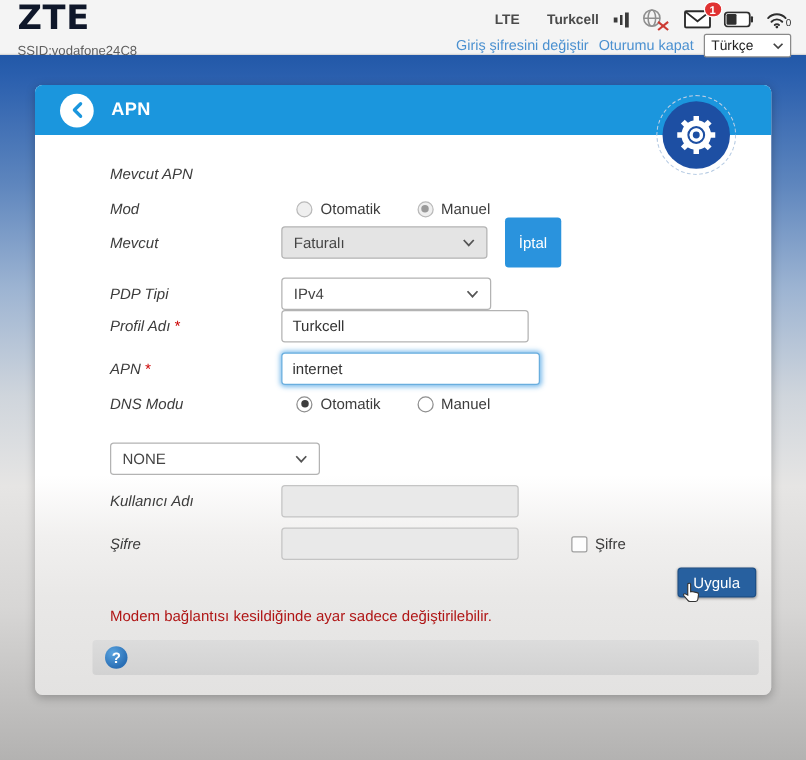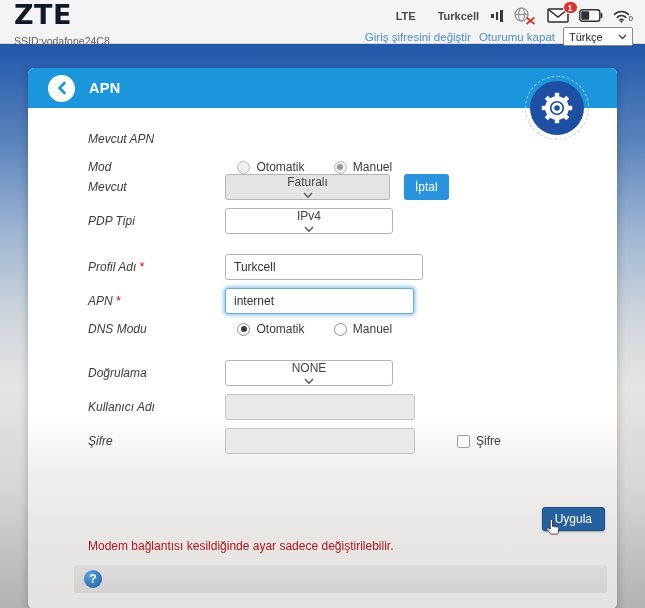--- a/index.html
+++ b/index.html
@@ -55,54 +55,53 @@
   }
   .gear-circle{
     width:54px; height:54px; border-radius:50%; background:#1d4fa3;
     display:flex; align-items:center; justify-content:center;
   }
   
   .card-body{ padding:24px 30px 0 60px; }
   .row{ display:flex; align-items:center; }
   .row .lbl{ width:137px; flex:none; font-size:12px; color:#3c3c3c;font-style:italic; }
   .req{ color:#c00; margin-left:3px; }
-  .mb14{margin-bottom:14px}.mb16{}.mb8{margin-bottom:8px}.mb20{margin-bottom:20px}.mb12{margin-bottom:24px}
+  .mb14{margin-bottom:14px}.mb16{}.mb8{margin-bottom:8px}.mb20{}.mb12{margin-bottom:24px}
   .opt{ display:flex; align-items:center; gap:6px; width:92px; font-size:12px; color:#3c3c3c; cursor:pointer;justify-content:center;}
   .radio{ width:13px; height:13px; border:1px solid #8f8f8f; border-radius:50%; background:#fff; flex:none; position:relative;}
   .radio.checked::after{ content:""; position:absolute; left:2.5px; top:2.5px; width:6px; height:6px; border-radius:50%; background:#3d3d3d;}
   .radio.gray{ border-color:#b9b9b9; background:#efefef;}
   .radio.gray.checked::after{ background:#9a9a9a;}
   .selectbox{
     height:26px; border:1px solid #b3b3b3; border-radius:3px; background:#fff;
     display:flex; align-items:center; justify-content:space-between;
-    padding:0 9px; font-size:12px; color:#444; cursor:pointer;flex-direction:column;
+    padding:0 9px; font-size:12px; color:#444; cursor:pointer;
   }
   .selectbox.gray{ background:#e4e4e4; }
   .w207{width:168px}.w165{width:165px}
   .txt{
-    height:26px; width:189px; border:1px solid #b3b3b3; border-radius:3px;
+    height:26px; width:207px; border:1px solid #b3b3b3; border-radius:3px;
     padding:0 8px; font-size:12px; color:#333; font-family:"Liberation Sans", sans-serif; background:#fff;
   }
   .txt.narrow{ width:198px; }
   .txt.focus{ border:1px solid #6aaede; box-shadow:0 0 4px 1px rgba(90,170,230,.8); outline:none;}
   .txt.disabled{ background:#e9e9e9; border-color:#c4c4c4; }
   .txt.dis-narrow{ width:190px; }
   .chk{ width:13px; height:13px; border:1px solid #9f9f9f; background:#fdfdfd; border-radius:2px; flex:none; cursor:pointer;}
   .chk-wrap{ display:flex; align-items:center; gap:6px; margin-left:42px; font-size:12px; color:#3c3c3c;}
   .btn-iptal{
     margin-left:14px; background:#2a93dd; color:#fff; border:none; border-radius:3px;
-    height:26px; padding:0 11px; font-size:12px; cursor:pointer; font-family:"Liberation Sans", sans-serif;
+    height:40px; padding:0 11px; font-size:12px; cursor:pointer; font-family:"Liberation Sans", sans-serif;
   }
   
   .apply-row{ display:flex; justify-content:flex-end; padding-right:12px; margin-top:6px; }
   .btn-apply{
     position:relative; background:#27609f; color:#fff; border:1px solid #1c4f87; border-radius:3px;
     height:24px; padding:0 12px; font-size:12px; cursor:pointer; box-shadow:0 1px 2px rgba(0,0,0,.3);
     font-family:"Liberation Sans", sans-serif;
-    margin-top:47px;
   }
   .cursor{ position:absolute; left:2px; bottom:-10px; pointer-events:none; }
   .warning{ margin:8px 0 0 60px; font-size:12px; color:#b01616; }
   .help-bar{
     margin:12px 10px 0 46px; height:28px; border-radius:3px;
     background:linear-gradient(180deg,#dcdcdc,#d2d2d2);
     display:flex; align-items:center; padding-left:10px;
   }
   .help-btn{
     width:18px; height:18px; border-radius:50%; border:none; cursor:pointer;
@@ -270,21 +269,20 @@
         <span class="radio checked"></span>
         <span>Otomatik</span>
       </span>
       <span class="opt">
         <span class="radio"></span>
         <span>Manuel</span>
       </span>
     </div>
 
     <div class="row mb8">
-      <span class="lbl">Doğrulama</span>
       <span class="selectbox w207">
         <span>NONE</span>
         <svg width="10" height="7" viewBox="0 0 10 7">
             <polyline points="1,1 5,5.3 9,1" fill="none" stroke="#555" stroke-width="1.4"></polyline>
           </svg>
       </span>
     </div>
 
     <div class="row mb8">
       <span class="lbl">Kullanıcı Adı</span>

